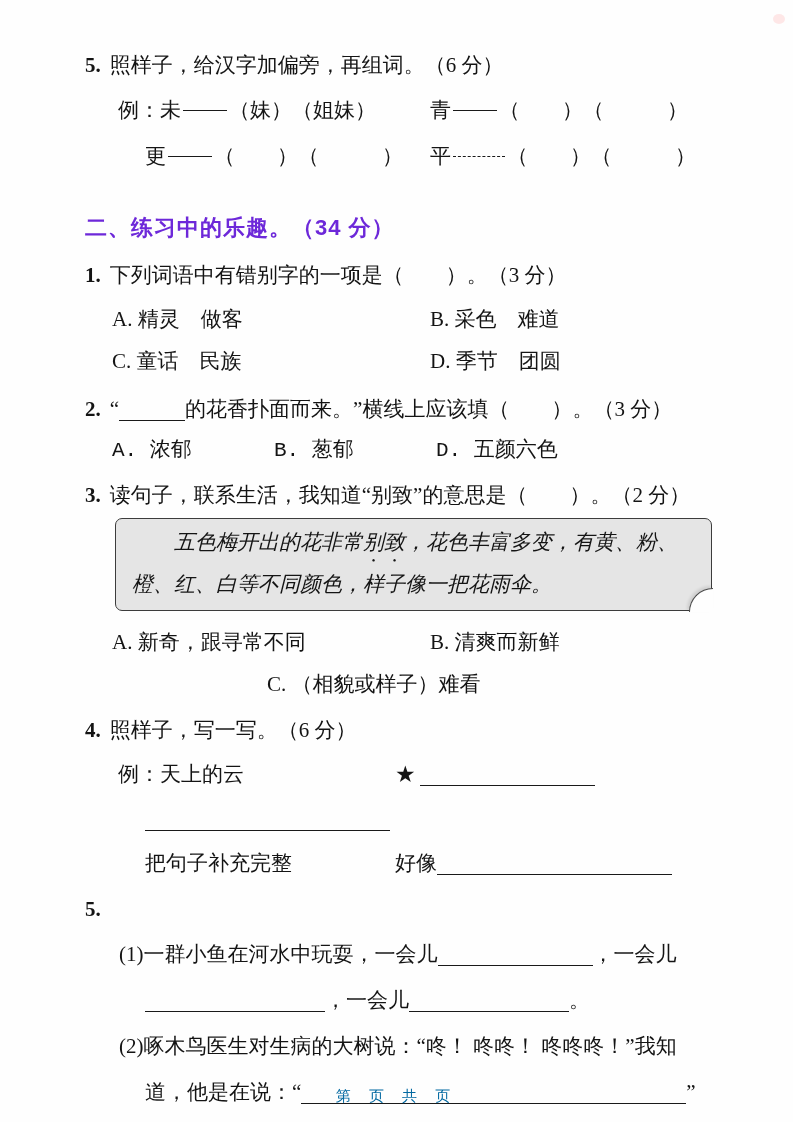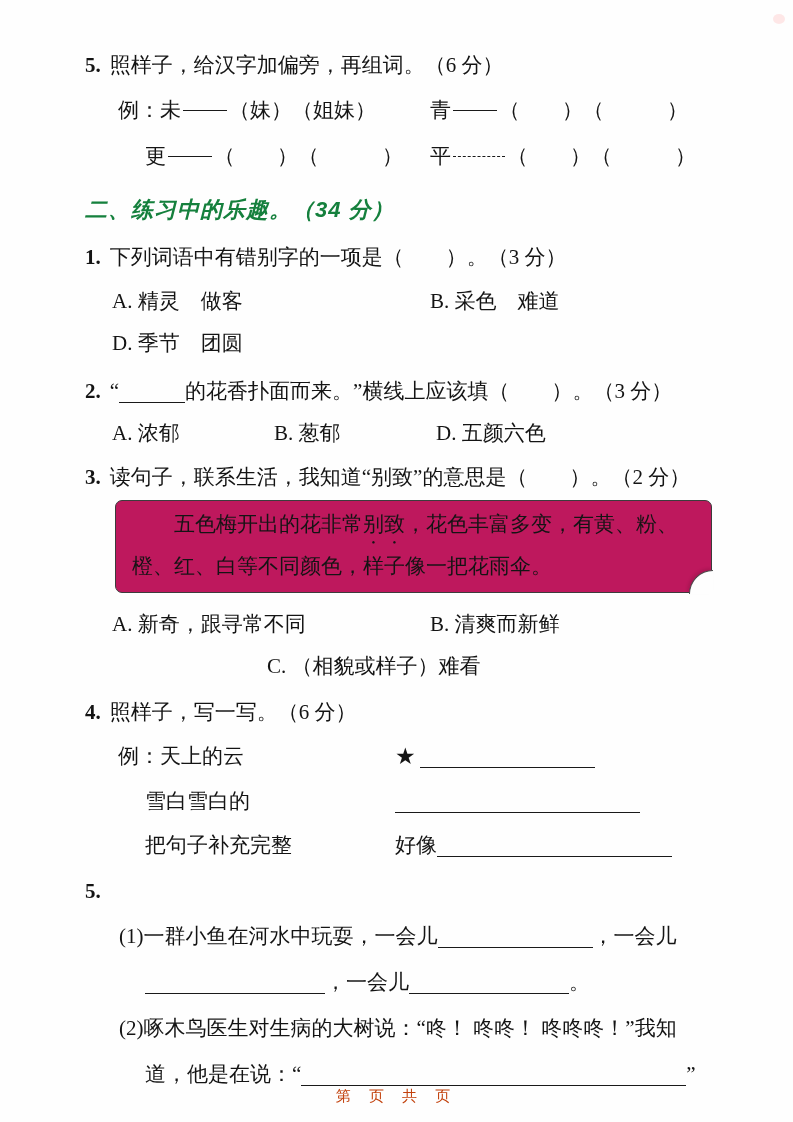--- a/index.html
+++ b/index.html
@@ -12,51 +12,52 @@
     color:#141414;
     font-size:21px;
     overflow:hidden;
   }
   .content { position:absolute; left:85px; top:50px; width:655px; }
   .q-head { display:flex; line-height:30px; }
   .q-num { font-weight:700; margin-right:9px; font-family:"Liberation Serif",serif; }
   .sec-head {
     font-family:"Liberation Sans","DejaVu Sans",sans-serif;
     font-weight:700; font-size:22px; letter-spacing:1px;
-    line-height:32px; margin-top:22px; color:#15803d;font-style:italic;
+    line-height:32px; margin-top:40px; color:#6d28d9;
   }
   .flexrow { display:flex; }
   .dash {
     display:inline-block; width:44px; height:0;
     border-top:1.8px solid #1a1a1a; vertical-align:6px; margin:0 2px;
   }
   .dash.dashed { border-top-style:dashed; width:52px; }
   .uline {
     display:inline-block; height:1em;
     border-bottom:1.6px solid #1a1a1a; vertical-align:-5px;
   }
   .radical-rows { padding-left:33px; }
   .radical-row { display:flex; margin-top:14px; line-height:32px; }
   .radical-row .col1 { width:312px; }
   .radical-row.second .col1 { padding-left:27px; }
   .radical-row .col2 { flex:1; }
   .opt-2col { display:flex; padding-left:27px; line-height:30px; }
   .opt-2col .opt1 { width:318px; }
-  .opt-4col { display:flex; padding-left:27px; line-height:30px; }
+  .opt-4col { display:flex; padding-left:27px; line-height:30px;font-family:Liberation Mono, monospace; }
   .opt-4col .opt { width:162px; }
   .opt-4col .opt:last-child { width:auto; }
   .notebox {
     position:relative;
     margin:8px 0 0 30px;
     width:597px;
     border:1.7px solid #3c3c3c;
     border-radius:7px;
     padding:5px 18px 8px 16px;
     line-height:36px;
-    background:#be185d;
+    background:#e5e5e5;
+    font-style:italic;
   }
   .notebox p { text-indent:2em; }
   .notebox .curl {
     position:absolute; right:-2px; bottom:-2px; width:24px; height:24px;
     background:#fefefe;
     border-top-left-radius:100%;
     border-top:1.6px solid #4a4a4a;
     border-left:1.6px solid #4a4a4a;
     box-shadow:-2px -2px 3px rgba(0,0,0,0.10);
   }
@@ -72,21 +73,21 @@
   .q4-rows .r1 .left { width:277px; }
   .q4-rows .r2 .left, .q4-rows .r3 .left { width:250px; }
   .star { font-size:23px; margin-right:4px; vertical-align:-1px; }
   .q5-rows .line { margin-top:15px; line-height:31px; }
   .q5-rows .indent1 { padding-left:34px; }
   .q5-rows .indent2 { padding-left:60px; }
   .footer {
     position:absolute; left:0; right:0; bottom:16px;
     text-align:center;
     font-family:"Liberation Sans","DejaVu Sans",sans-serif;
-    font-size:15px; color:#c2410c; letter-spacing:7px;
+    font-size:15px; color:#0369a1; letter-spacing:7px;
   }
   .smudge {
     position:absolute; top:14px; right:8px; width:12px; height:10px;
     background:rgba(255,190,190,0.35); border-radius:50%;
   }
 </style>
 </head>
 <body>
 
 <div class="page">
@@ -124,20 +125,21 @@
     <div>
       <div class="q-head" style="margin-top:16px;">
         <span class="q-num">1.</span>
         <span>下列词语中有错别字的一项是（　　）。（3 分）</span>
       </div>
       <div class="opt-2col" style="margin-top:14px;">
         <span class="opt1">A. 精灵　做客</span>
         <span>B. 采色　难道</span>
       </div>
       <div class="opt-2col" style="margin-top:12px;">
+        <span class="opt1">C. 童话　民族</span>
         <span>D. 季节　团圆</span>
       </div>
     </div>
 
     <div>
       <div class="q-head" style="margin-top:18px;">
         <span class="q-num">2.</span>
         <span><span>“</span><span class="uline" style="width:66px;"></span><span>的花香扑面而来。”横线上应该填（　　）。（3 分）</span></span>
       </div>
       <div class="opt-4col" style="margin-top:12px;">
@@ -169,21 +171,20 @@
       <div class="q-head" style="margin-top:16px;">
         <span class="q-num">4.</span>
         <span>照样子，写一写。（6 分）</span>
       </div>
       <div class="q4-rows">
         <div class="flexrow r1">
           <span class="left">例：天上的云</span>
           <span><span class="star">★</span><span class="uline" style="width:175px;"></span></span>
         </div>
         <div class="flexrow r2">
-          <span class="left">雪白雪白的</span>
           <span><span class="uline" style="width:245px;"></span></span>
         </div>
         <div class="flexrow r3">
           <span class="left">把句子补充完整</span>
           <span><span>好像</span><span class="uline" style="width:235px;"></span></span>
         </div>
       </div>
     </div>
 
     <div class="q5-rows">

